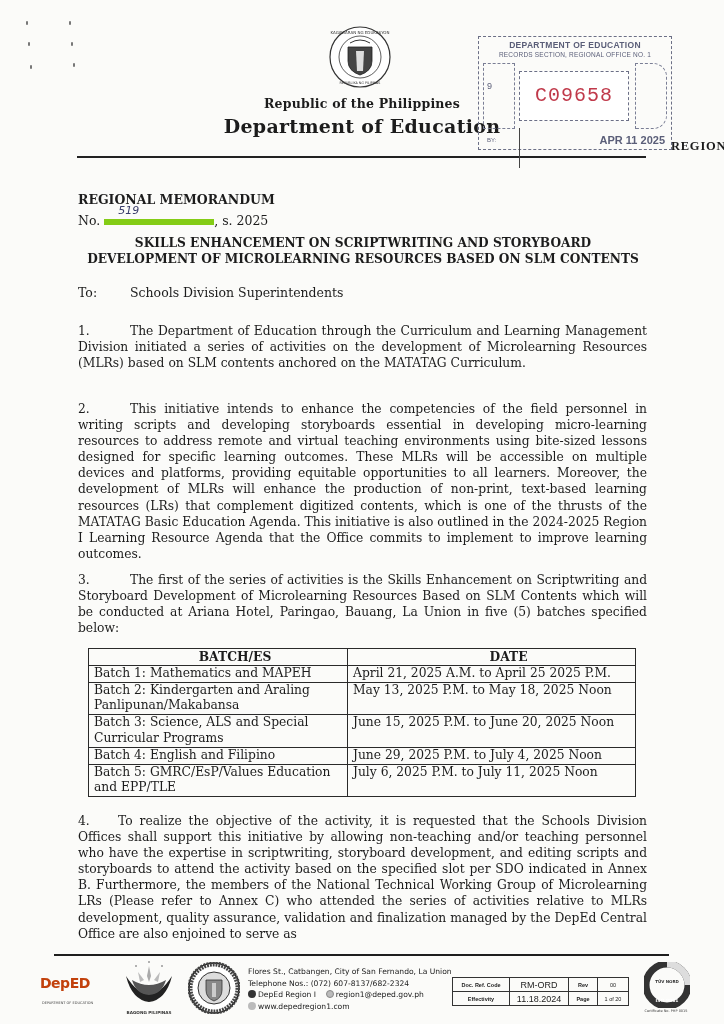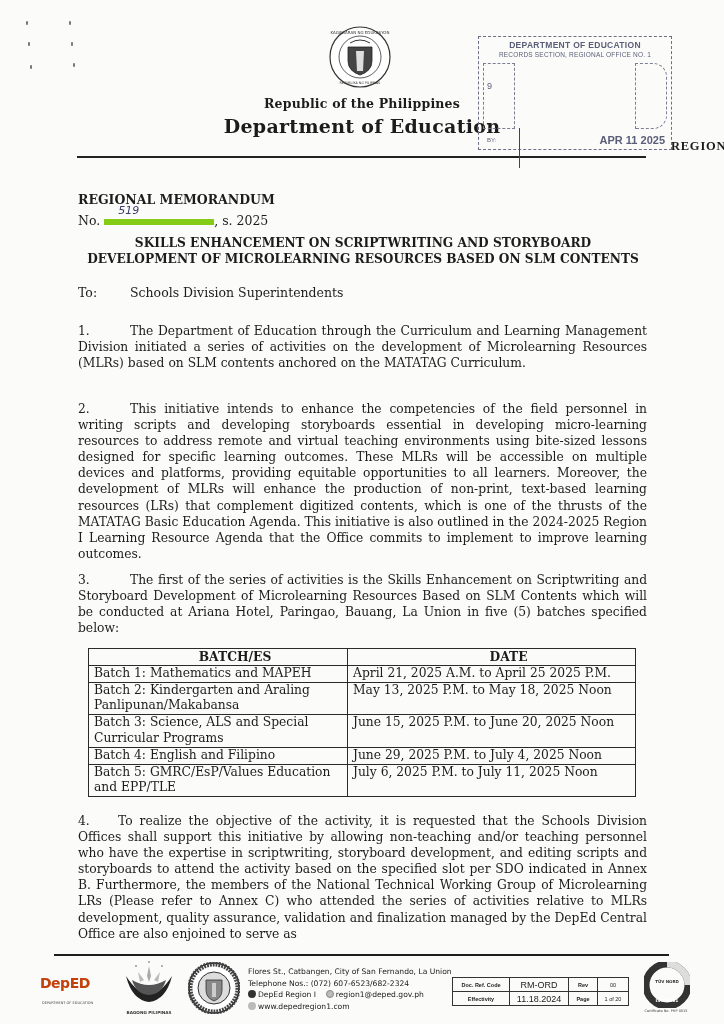--- a/index.html
+++ b/index.html
@@ -109,20 +109,23 @@
 <div class="abs deped">Department of Education</div>
 <div class="abs region">REGION I</div>
 <div class="abs head-rule"></div>
 
 <div class="abs stamp">
   <div class="t1">DEPARTMENT OF EDUCATION</div>
   <div class="t2">RECORDS SECTION, REGIONAL OFFICE NO. 1</div>
   <div class="bigR"></div>
   <div class="bigD"></div>
   <div class="side">9</div>
+  <div class="inner">
+    <div class="num">C09658</div>
+  </div>
   <div class="by">BY:</div>
   <div class="date">APR 11 2025</div>
 </div>
 <div class="abs crossline-v"></div>
 
 <div class="abs memo-title">REGIONAL MEMORANDUM</div>
 <div class="abs memo-no">
   <span>No.</span>
   <span class="blank"><span class="hand">519</span></span><span>, s. 2025</span>
 </div>
@@ -207,21 +210,21 @@
     <circle cx="26" cy="26" r="25" fill="#fff" stroke="#222" stroke-width="1.5"></circle>
     <circle cx="26" cy="26" r="24" fill="none" stroke="#444" stroke-width="5" stroke-dasharray="2 1"></circle>
     <circle cx="26" cy="26" r="16" fill="#ddd" stroke="#333" stroke-width="1"></circle>
     <path d="M18 18 L34 18 L34 28 Q34 36 26 39 Q18 36 18 28 Z" fill="#888" stroke="#333" stroke-width="0.8"></path>
     <path d="M24 21 L28 21 L28 35 L24 35 Z" fill="#ccc"></path>
   </svg>
 </div>
 
 <div class="abs contact">
   <div>Flores St., Catbangen, City of San Fernando, La Union</div>
-  <div>Telephone Nos.: (072) 607-6523/682-2324</div>
+  <div>Telephone Nos.: (072) 607-8137/682-2324</div>
   <div>
     <span class="ic fb"></span><span>DepEd Region I</span>
     &nbsp;&nbsp;&nbsp;<span class="ic mail"></span><span>region1@deped.gov.ph</span>
   </div>
   <div>
     <span class="ic web"></span><span>www.depedregion1.com</span>
   </div>
 </div>
 
 <table class="doc-table">

